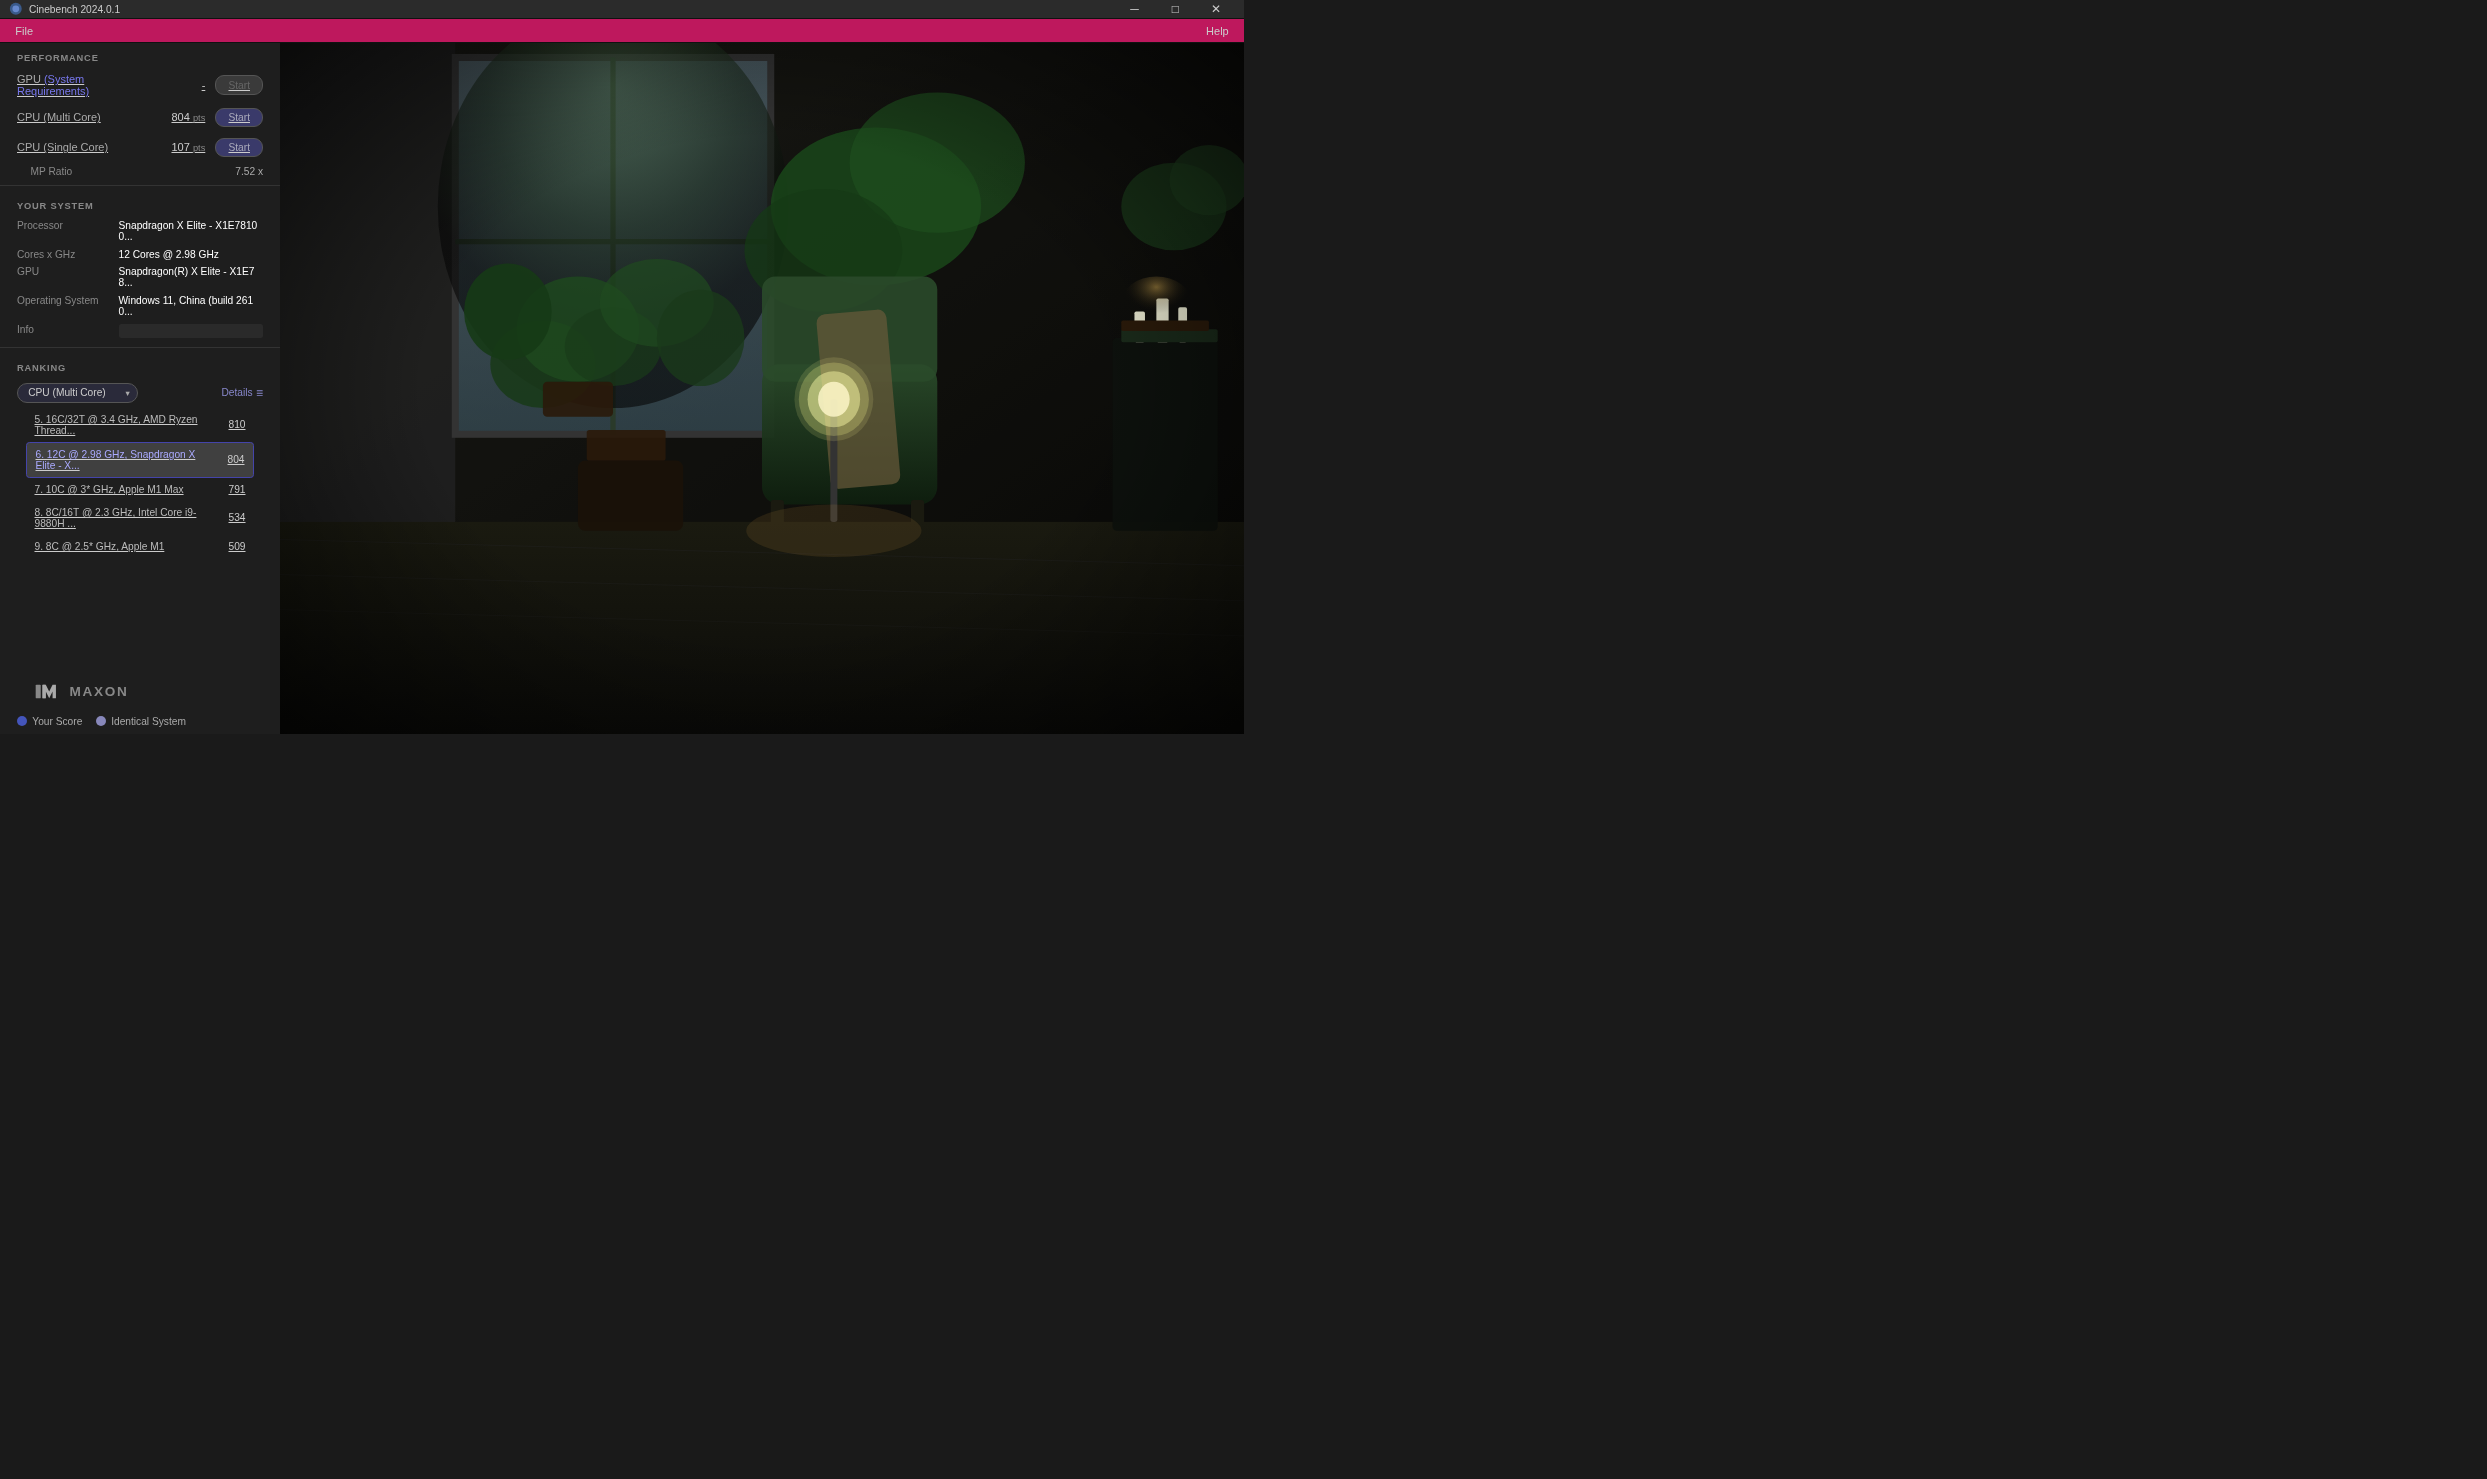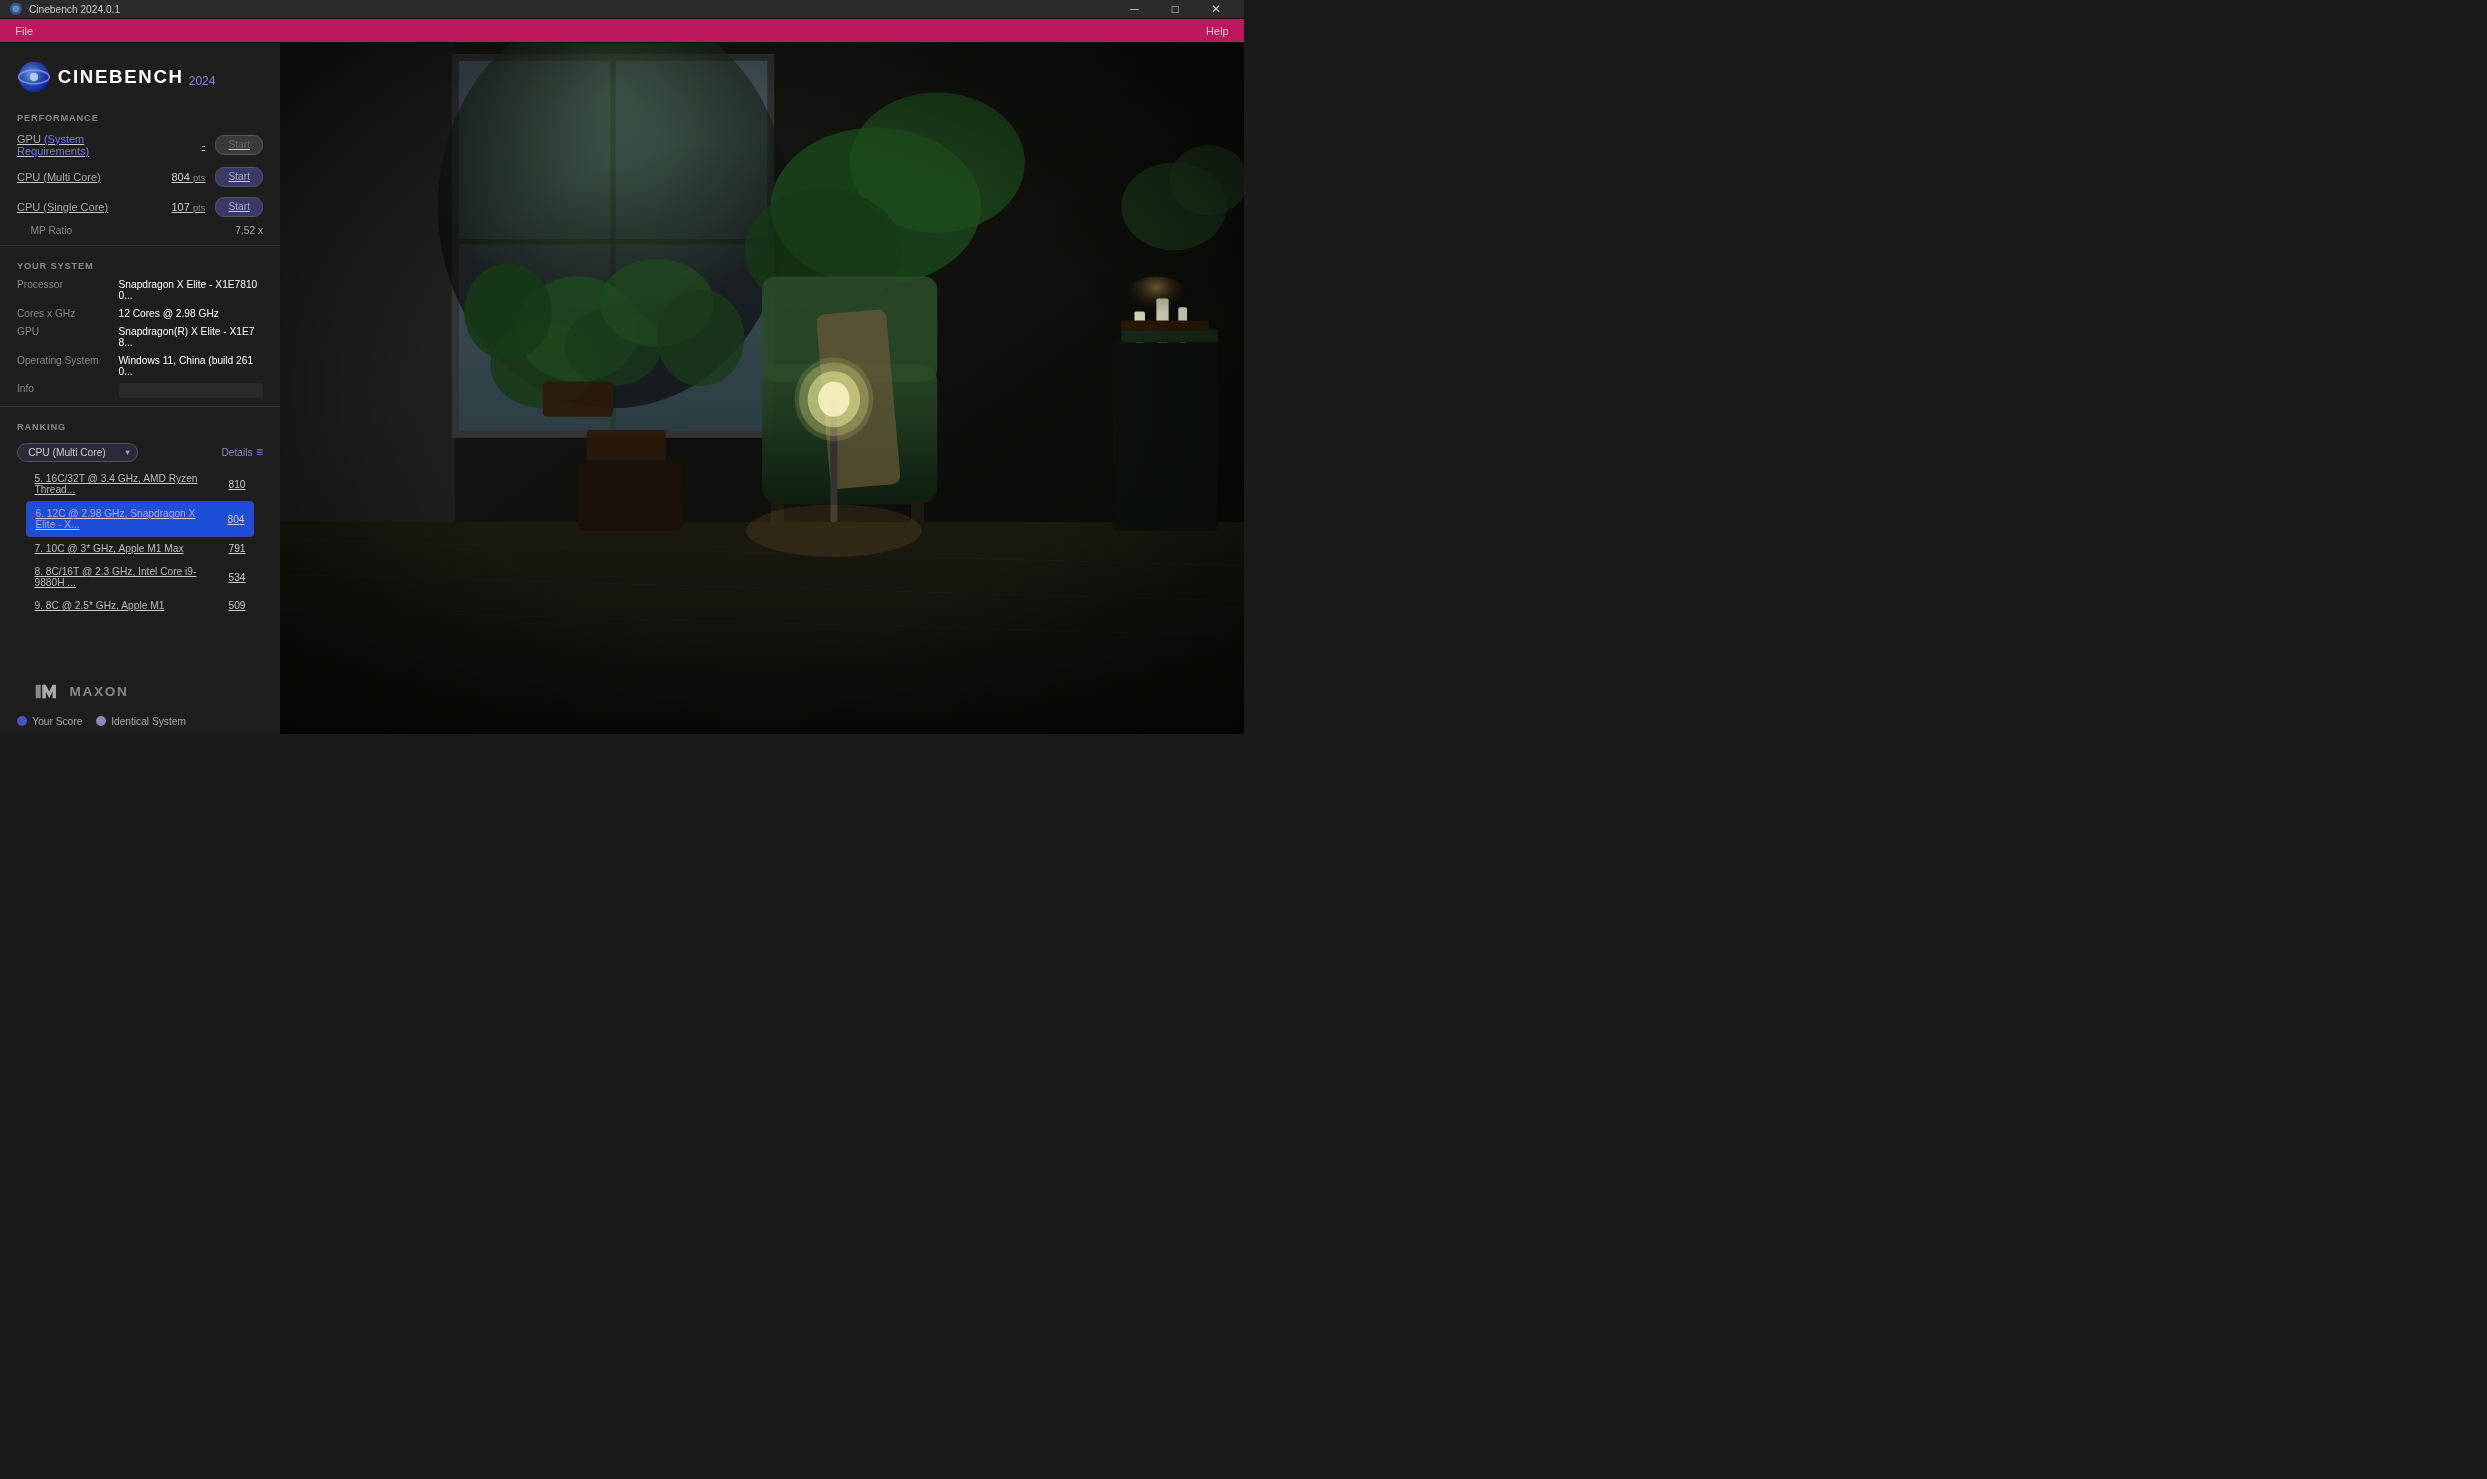--- a/index.html
+++ b/index.html
@@ -243,21 +243,21 @@
     }
     .ranking-item {
       display: flex;
       align-items: center;
       padding: 6px 8.5px;
       border-radius: 3.4px;
       cursor: pointer;
       gap: 5.1px;
     }
     .ranking-item.highlighted {
-      background: #1d4ed8;
+      background: #404040;
       border: 0.8px solid #4444aa;
     }
     .ranking-item-label {
       flex: 1;
       color: #bbb;
       font-size: 10.2px;
     }
     .ranking-item-label.highlight-text {
       color: #aaaaff;
     }
@@ -373,40 +373,20 @@
 
 <div class="menubar">
   <span class="menu-item">File</span>
   <span class="menu-item">Help</span>
 </div>
 
 <div class="main-layout">
 
   <div class="left-panel">
 
-    <div class="logo-area">
-      <svg class="logo-icon" viewBox="0 0 40 40">
-        <defs>
-          <radialGradient id="logoGrad" cx="40%" cy="40%" r="60%">
-            <stop offset="0%" stop-color="#6699dd"></stop>
-            <stop offset="50%" stop-color="#3355aa"></stop>
-            <stop offset="100%" stop-color="#1122aa"></stop>
-          </radialGradient>
-        </defs>
-        <circle cx="20" cy="20" r="18" fill="url(#logoGrad)"></circle>
-        <ellipse cx="20" cy="20" rx="18" ry="8" fill="none" stroke="#88aaff" stroke-width="2" opacity="0.7"></ellipse>
-        <circle cx="20" cy="20" r="5" fill="#aaccff"></circle>
-      </svg>
-      <div class="logo-text-container">
-        <div style="display:flex; align-items:baseline; gap:5.1px;">
-          <span class="logo-text">CINEBENCH</span>
-          <span class="logo-year">2024</span>
-        </div>
-      </div>
-    </div>
 
     <div class="section-header">PERFORMANCE</div>
 
     <div class="perf-row">
       <span class="perf-label">
         <span style="color:#aaa;">GPU </span><span class="gpu-system-req">(System Requirements)</span>
       </span>
       <span class="perf-score">-</span>
       <button class="start-btn disabled">Start</button>
     </div>

